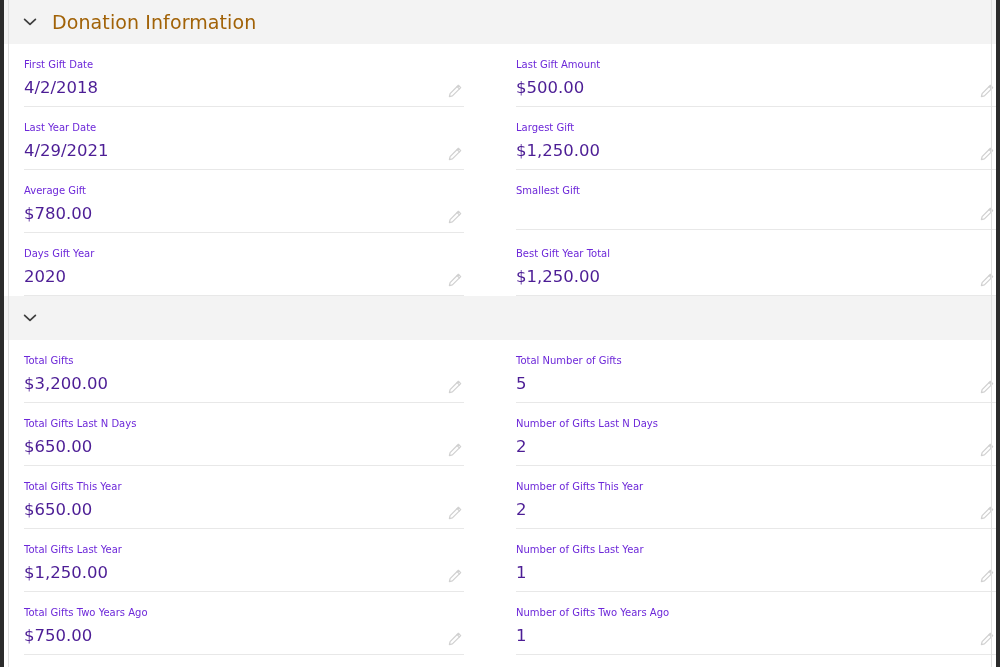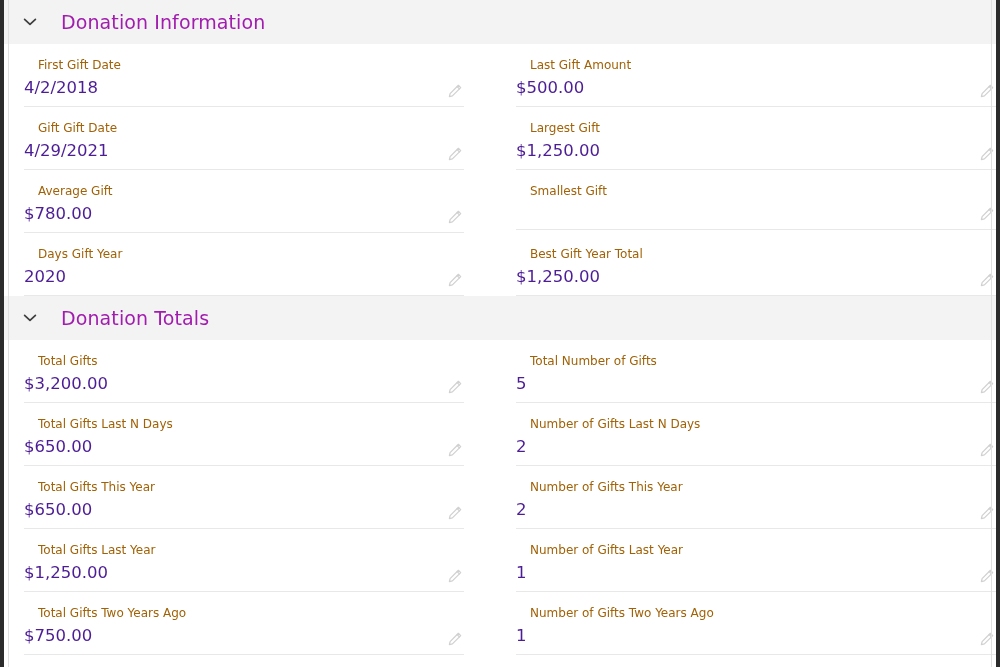--- a/index.html
+++ b/index.html
@@ -60,24 +60,23 @@
     height: 20px;
     display: inline-flex;
     align-items: center;
     justify-content: center;
     margin-right: 12px;
   }
   .chevron-icon svg { display: block; }
   .section-title {
     font-size: 19px;
     font-weight: 400;
-    color: #a21caf;
+    color: #a16207;
     letter-spacing: 0.1px;
     line-height: 1;
-    margin-left: 9px;
   }
 
   
   .field-grid {
     display: flex;
     flex-wrap: wrap;
     padding: 0;
     margin: 0;
   }
   .field-cell {
@@ -88,26 +87,25 @@
   .field-cell.col-left  { padding-right: 36px; padding-left: 20px; }
   .field-cell.col-right { padding-left: 16px; }
 
   .field-inner {
     position: relative;
     border-bottom: 1px solid #e8e8e8;
     padding-bottom: 7px;
     min-height: 40px;
   }
   .field-label {
-    font-size: 12px;
-    color: #a16207;
+    font-size: 10px;
+    color: #6d28d9;
     line-height: 18px;
     margin-bottom: 2px;
     white-space: nowrap;
-    margin-left: 14px;
   }
   .field-value {
     font-size: 16.5px;
     color: #4c1d95;
     line-height: 23px;
     white-space: nowrap;
     padding-right: 40px;
   }
   .pencil-icon {
     position: absolute;
@@ -166,21 +164,21 @@
             <path d="M12.4 3.3 L14.7 5.6 L6.4 13.9 L3.4 14.6 L4.1 11.6 Z"></path>
             <path d="M11.1 4.6 L13.4 6.9"></path>
           </g>
         </svg>
       </span>
     </div>
   </div>
 
   <div class="field-cell col-left">
     <div class="field-inner">
-      <div class="field-label">Gift Gift Date</div>
+      <div class="field-label">Last Year Date</div>
       <div class="field-value">4/29/2021</div>
       <span class="pencil-icon">
         <svg width="18" height="18" viewBox="0 0 18 18" aria-hidden="true">
           <g fill="none" stroke="#c9c9c9" stroke-width="1.25" stroke-linecap="round" stroke-linejoin="round">
             <path d="M12.4 3.3 L14.7 5.6 L6.4 13.9 L3.4 14.6 L4.1 11.6 Z"></path>
             <path d="M11.1 4.6 L13.4 6.9"></path>
           </g>
         </svg>
       </span>
     </div>
@@ -262,21 +260,20 @@
 </div>
   </div>
 
   <div class="section-block">
     <div class="section-header">
       <span class="chevron-icon">
         <svg width="18" height="18" viewBox="0 0 18 18" aria-hidden="true">
           <path d="M3.6 6.3 L9 11.4 L14.4 6.3" fill="none" stroke="#3e3e3e" stroke-width="1.7" stroke-linecap="round" stroke-linejoin="round"></path>
         </svg>
       </span>
-      <span class="section-title">Donation Totals</span>
     </div>
     <div class="field-grid">
   <div class="field-cell col-left">
     <div class="field-inner">
       <div class="field-label">Total Gifts</div>
       <div class="field-value">$3,200.00</div>
       <span class="pencil-icon">
         <svg width="18" height="18" viewBox="0 0 18 18" aria-hidden="true">
           <g fill="none" stroke="#c9c9c9" stroke-width="1.25" stroke-linecap="round" stroke-linejoin="round">
             <path d="M12.4 3.3 L14.7 5.6 L6.4 13.9 L3.4 14.6 L4.1 11.6 Z"></path>

